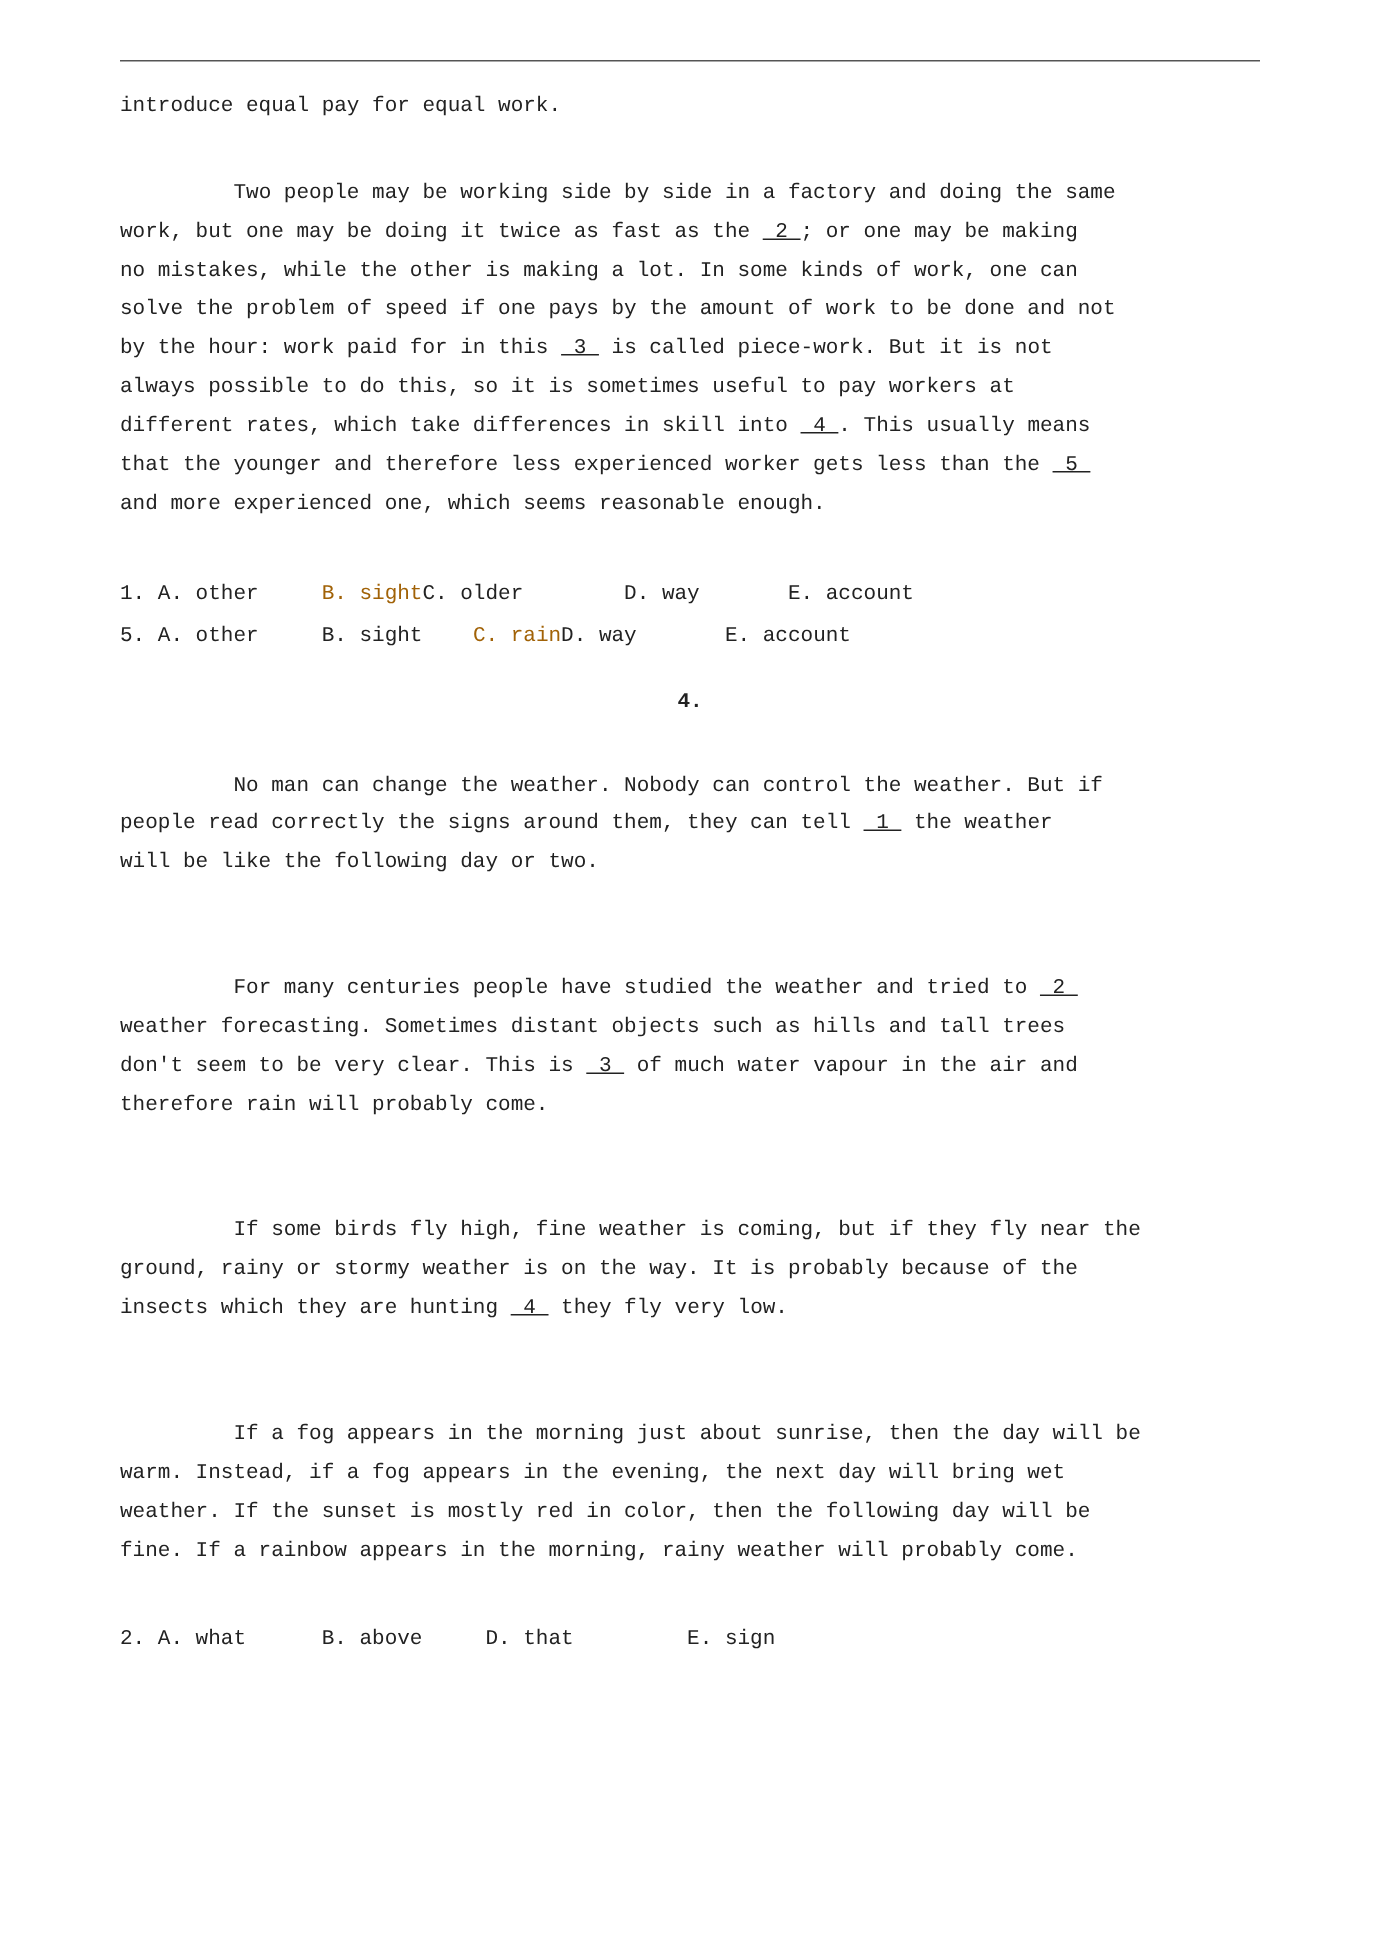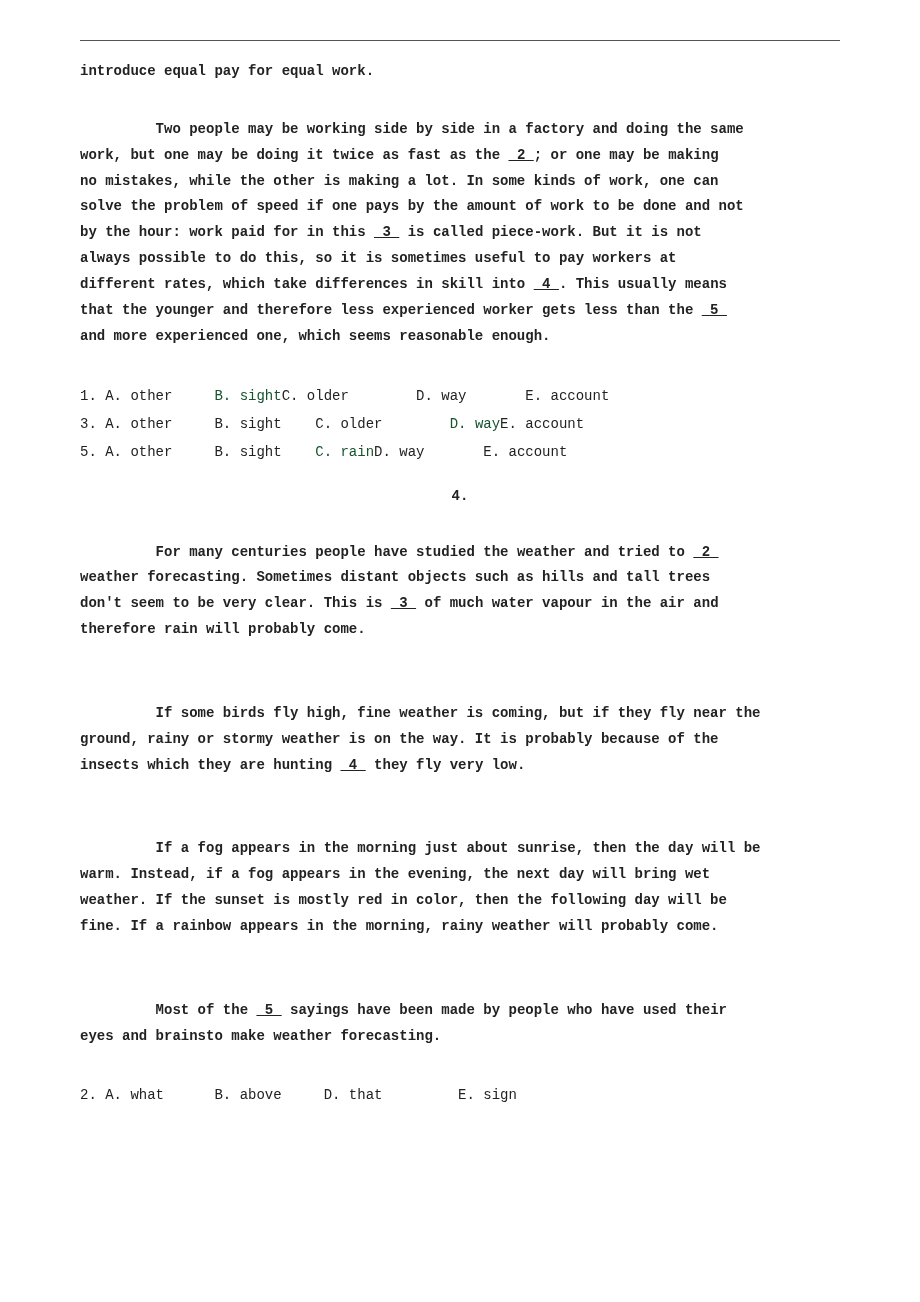--- a/index.html
+++ b/index.html
@@ -20,28 +20,27 @@
     }
     .top-line {
       border-top: 1.5px solid #555;
       margin-bottom: 18px;
     }
     .paragraph {
       line-height: 1.85;
       text-align: justify;
       margin-bottom: 6px;
       white-space: pre-wrap;
-      font-weight: bold;
     }
     .answer-row {
       line-height: 2.0;
       margin: 0;
       white-space: pre;
     }
-    .red { color: #14532d; }
+    .red { color: #a16207; }
     .underline { text-decoration: underline; }
     .section-title {
       font-weight: bold;
       text-align: center;
       margin: 22px 0 10px 0;
       font-size: 14px;
     }
     .answers-block {
       margin: 4px 0 8px 0;
     }
@@ -61,26 +60,30 @@
 solve the problem of speed if one pays by the amount of work to be done and not
 by the hour: work paid for in this <span class="underline">&nbsp;3&nbsp;</span> is called piece-work. But it is not
 always possible to do this, so it is sometimes useful to pay workers at
 different rates, which take differences in skill into <span class="underline">&nbsp;4&nbsp;</span>. This usually means
 that the younger and therefore less experienced worker gets less than the <span class="underline">&nbsp;5&nbsp;</span>
 and more experienced one, which seems reasonable enough.
   </div>
 
   <div class="answers-block">
     <div class="answer-row">1. A. other&nbsp;&nbsp;&nbsp;&nbsp;&nbsp;<span class="red">B. sight</span>C. older&nbsp;&nbsp;&nbsp;&nbsp;&nbsp;&nbsp;&nbsp;&nbsp;D. way&nbsp;&nbsp;&nbsp;&nbsp;&nbsp;&nbsp;&nbsp;E. account</div>
-    <div class="answer-row">3. A. other&nbsp;&nbsp;&nbsp;&nbsp;&nbsp;B. sight&nbsp;&nbsp;&nbsp;&nbsp;C. older&nbsp;&nbsp;&nbsp;&nbsp;&nbsp;&nbsp;&nbsp;&nbsp;<span class="red">D. way</span>E. account</div>
     <div class="answer-row">5. A. other&nbsp;&nbsp;&nbsp;&nbsp;&nbsp;B. sight&nbsp;&nbsp;&nbsp;&nbsp;<span class="red">C. rain</span>D. way&nbsp;&nbsp;&nbsp;&nbsp;&nbsp;&nbsp;&nbsp;E. account</div>
   </div>
 
   <div class="section-title">4.</div>
 
+  <div class="paragraph">
+    &nbsp;&nbsp;&nbsp;&nbsp;&nbsp;No man can change the weather. Nobody can control the weather. But if
+people read correctly the signs around them, they can tell <span class="underline">&nbsp;1&nbsp;</span> the weather
+will be like the following day or two.
+  </div>
 
   <div class="paragraph">
     &nbsp;&nbsp;&nbsp;&nbsp;&nbsp;For many centuries people have studied the weather and tried to <span class="underline">&nbsp;2&nbsp;</span>
 weather forecasting. Sometimes distant objects such as hills and tall trees
 don't seem to be very clear. This is <span class="underline">&nbsp;3&nbsp;</span> of much water vapour in the air and
 therefore rain will probably come.
   </div>
 
   <div class="paragraph">
     &nbsp;&nbsp;&nbsp;&nbsp;&nbsp;If some birds fly high, fine weather is coming, but if they fly near the
@@ -88,23 +91,19 @@
 insects which they are hunting <span class="underline">&nbsp;4&nbsp;</span> they fly very low.
   </div>
 
   <div class="paragraph">
     &nbsp;&nbsp;&nbsp;&nbsp;&nbsp;If a fog appears in the morning just about sunrise, then the day will be
 warm. Instead, if a fog appears in the evening, the next day will bring wet
 weather. If the sunset is mostly red in color, then the following day will be
 fine. If a rainbow appears in the morning, rainy weather will probably come.
   </div>
 
-  <div class="paragraph">
-    &nbsp;&nbsp;&nbsp;&nbsp;&nbsp;Most of the <span class="underline">&nbsp;5&nbsp;</span> sayings have been made by people who have used their
-eyes and brainsto make weather forecasting.
-  </div>
 
   <div class="answers-block">
     <div class="answer-row">2. A. what&nbsp;&nbsp;&nbsp;&nbsp;&nbsp;&nbsp;B. above&nbsp;&nbsp;&nbsp;&nbsp;&nbsp;D. that&nbsp;&nbsp;&nbsp;&nbsp;&nbsp;&nbsp;&nbsp;&nbsp;&nbsp;E. sign</div>
 
   </div>
 
 </div>
 
 </body></html>

